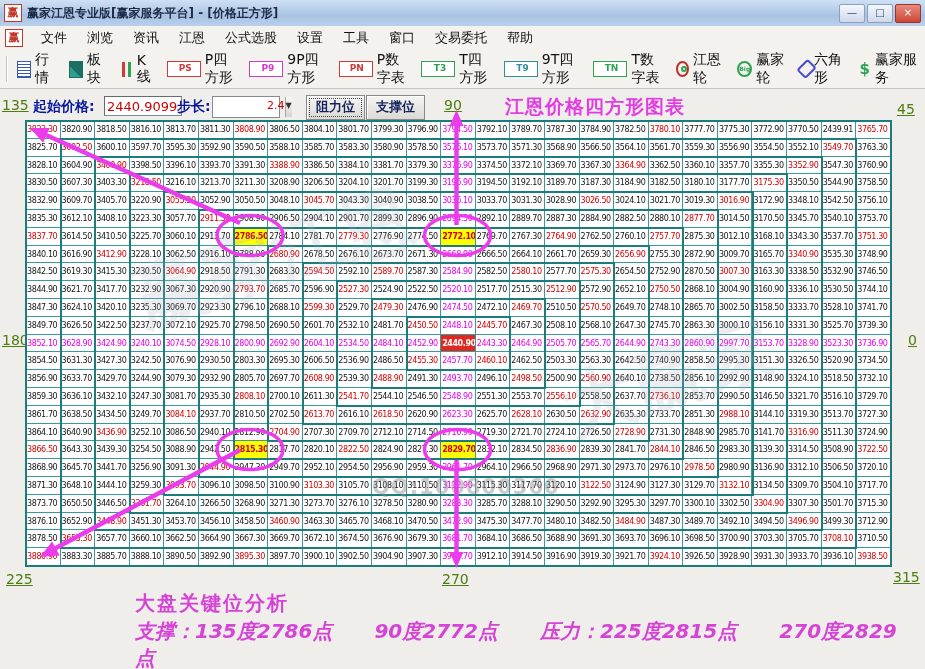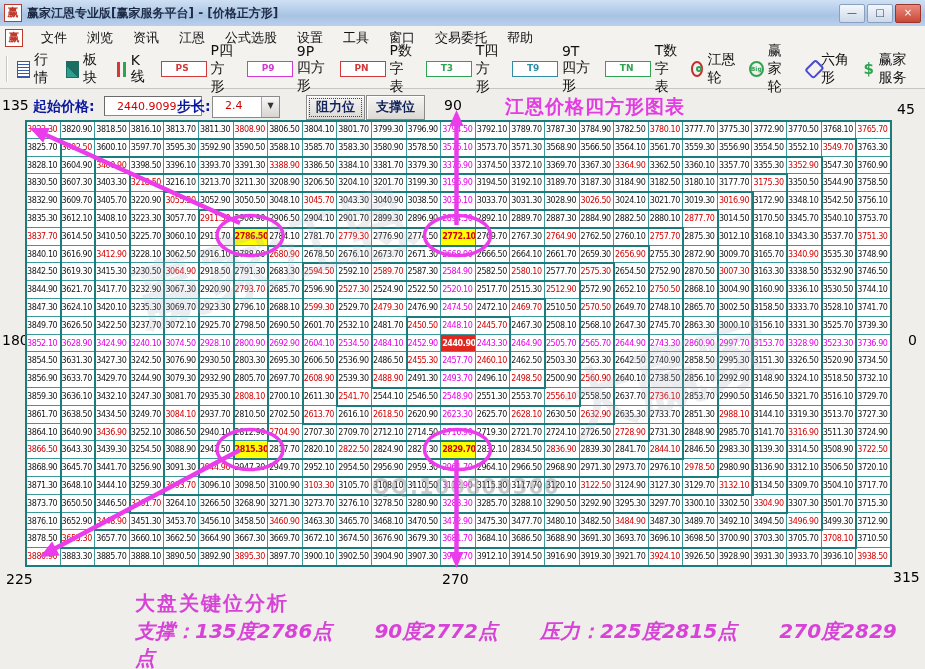--- a/index.html
+++ b/index.html
@@ -24,54 +24,54 @@
   #menu-logo{width:16px;height:16px;margin:0 8px 0 5px;border:1px solid #c0392b;color:#c0392b;
     font-weight:bold;font-size:11px;line-height:15px;text-align:center;background:#fff;}
   .menu-item{font-size:13px;color:#111;padding:3px 10px;cursor:default;}
 
   
   #toolbar{position:absolute;left:0;top:50px;width:925px;height:38px;background:#f4f2ef;
     border-bottom:1px solid #c9c6c0;display:flex;align-items:center;}
   .tb-sep{width:1px;height:26px;background:#c9c6c0;margin:0 4px 0 6px;box-shadow:1px 0 0 #fff;}
   .tb-item{display:flex;align-items:center;margin:0 6px;cursor:default;}
   .tb-badge{min-width:16px;height:14px;border:1px solid;font-size:9px;font-weight:bold;
-    line-height:13px;text-align:left;padding:0 14px;background:#fff;margin-right:4px;}
+    line-height:13px;text-align:right;padding:0 8px;background:#fff;margin-right:4px;}
   .tb-label{font-size:14px;color:#111;}
   .tb-shape{width:16px;height:15px;margin-right:4px;position:relative;}
   .shape-table{border:1px solid #3a57a8;background:
      repeating-linear-gradient(#fff 0 2px,#3a57a8 2px 3px),#fff;}
   .shape-blocks{background:
      linear-gradient(45deg,#2f9e8f 40%,#1c6e62 40%);border:1px solid #1c6e62;}
   .shape-candles{background:linear-gradient(90deg,transparent 2px,#d23a3a 2px 5px,transparent 5px 8px,#2fa352 8px 11px,transparent 11px 13px,#d23a3a 13px 16px);}
   .shape-wheel{border:2px solid #c03030;border-radius:50%;width:12px;height:12px;}
   .shape-wheel:after{content:"";position:absolute;left:3px;top:3px;width:6px;height:6px;border:2px solid #2fa352;border-radius:50%;box-sizing:border-box;}
   .shape-big{border:2px solid #2fa352;border-radius:50%;width:12px;height:12px;color:#2fa352;
     font-size:6px;font-weight:bold;text-align:center;line-height:11px;}
   .shape-hex{width:12px;height:12px;border:2px solid #4a4ad2;border-radius:3px;transform:rotate(45deg);margin:1px;}
   .shape-dollar{color:#2fa352;font-size:15px;font-weight:bold;line-height:15px;text-align:center;}
 
   
   .ctl-label{position:absolute;font-size:14px;font-weight:bold;color:#0a18a0;}
   #start-input{position:absolute;left:104px;top:96px;width:72px;height:18px;border:1px solid #8a8a8a;
     border-top-color:#6a6a6a;border-left-color:#6a6a6a;background:#fff;color:#d00000;
-    font-size:11px;font-family:"DejaVu Sans",sans-serif;padding:0 12px;}
+    font-size:13px;font-family:"DejaVu Sans",sans-serif;padding:0 2px;}
   #step-combo{position:absolute;left:212px;top:96px;width:66px;height:20px;background:#fff;
     border:1px solid #8a8a8a;display:flex;}
-  #step-value{flex:1;color:#d00000;font-size:11px;line-height:18px;padding-left:12px;}
+  #step-value{flex:1;color:#d00000;font-size:11px;line-height:18px;padding-left:19px;margin-left:35px;}
   #combo-btn{width:17px;background:linear-gradient(#f8f8f8,#d8d5d0);border-left:1px solid #a8a8a8;
     font-size:8px;line-height:18px;text-align:center;color:#333;}
   .pushbtn{position:absolute;top:95px;height:23px;width:57px;background:linear-gradient(#f6f5f3,#dcd9d4);
     border:1px solid #8a8a8a;box-shadow:inset 1px 1px 0 #fff;font-size:13px;font-weight:bold;
     color:#12235c;text-align:center;line-height:21px;}
   #btn-resistance{left:306px;outline:1px dotted #444;outline-offset:-4px;}
   #btn-support{left:366px;}
   #chart-title{position:absolute;left:505px;top:94px;font-size:19px;font-weight:bold;color:#e23ce2;letter-spacing:1px;}
 
   
-  .deg{position:absolute;font-size:14px;color:#000000;}
+  .deg{position:absolute;font-size:14px;color:#4d7c0f;text-decoration:underline;}
 
   
   #grid{position:absolute;left:25px;top:120px;display:grid;
     grid-template-columns:repeat(25,34.6px);grid-auto-rows:17.8px;
     background:#fff;border:1px solid #2f8e8e;}
   .cell{border-right:1px solid #3b9999;border-bottom:1px solid #3b9999;
     font-size:8px;letter-spacing:-0.4px;line-height:17px;white-space:nowrap;overflow:hidden;
     color:#141414;padding-left:1px;box-sizing:border-box;}
   .cell.m{color:#e400e4;}
   .cell.r{color:#d00000;}
@@ -215,21 +215,21 @@
       <div class="cell">3792.10</div>
       <div class="cell">3789.70</div>
       <div class="cell">3787.30</div>
       <div class="cell">3784.90</div>
       <div class="cell">3782.50</div>
       <div class="cell r">3780.10</div>
       <div class="cell">3777.70</div>
       <div class="cell">3775.30</div>
       <div class="cell">3772.90</div>
       <div class="cell">3770.50</div>
-      <div class="cell">3768.10</div>
+      <div class="cell">2439.91</div>
       <div class="cell r">3765.70</div>
       <div class="cell">3825.70</div>
       <div class="cell r">3602.50</div>
       <div class="cell">3600.10</div>
       <div class="cell">3597.70</div>
       <div class="cell">3595.30</div>
       <div class="cell">3592.90</div>
       <div class="cell">3590.50</div>
       <div class="cell">3588.10</div>
       <div class="cell">3585.70</div>

